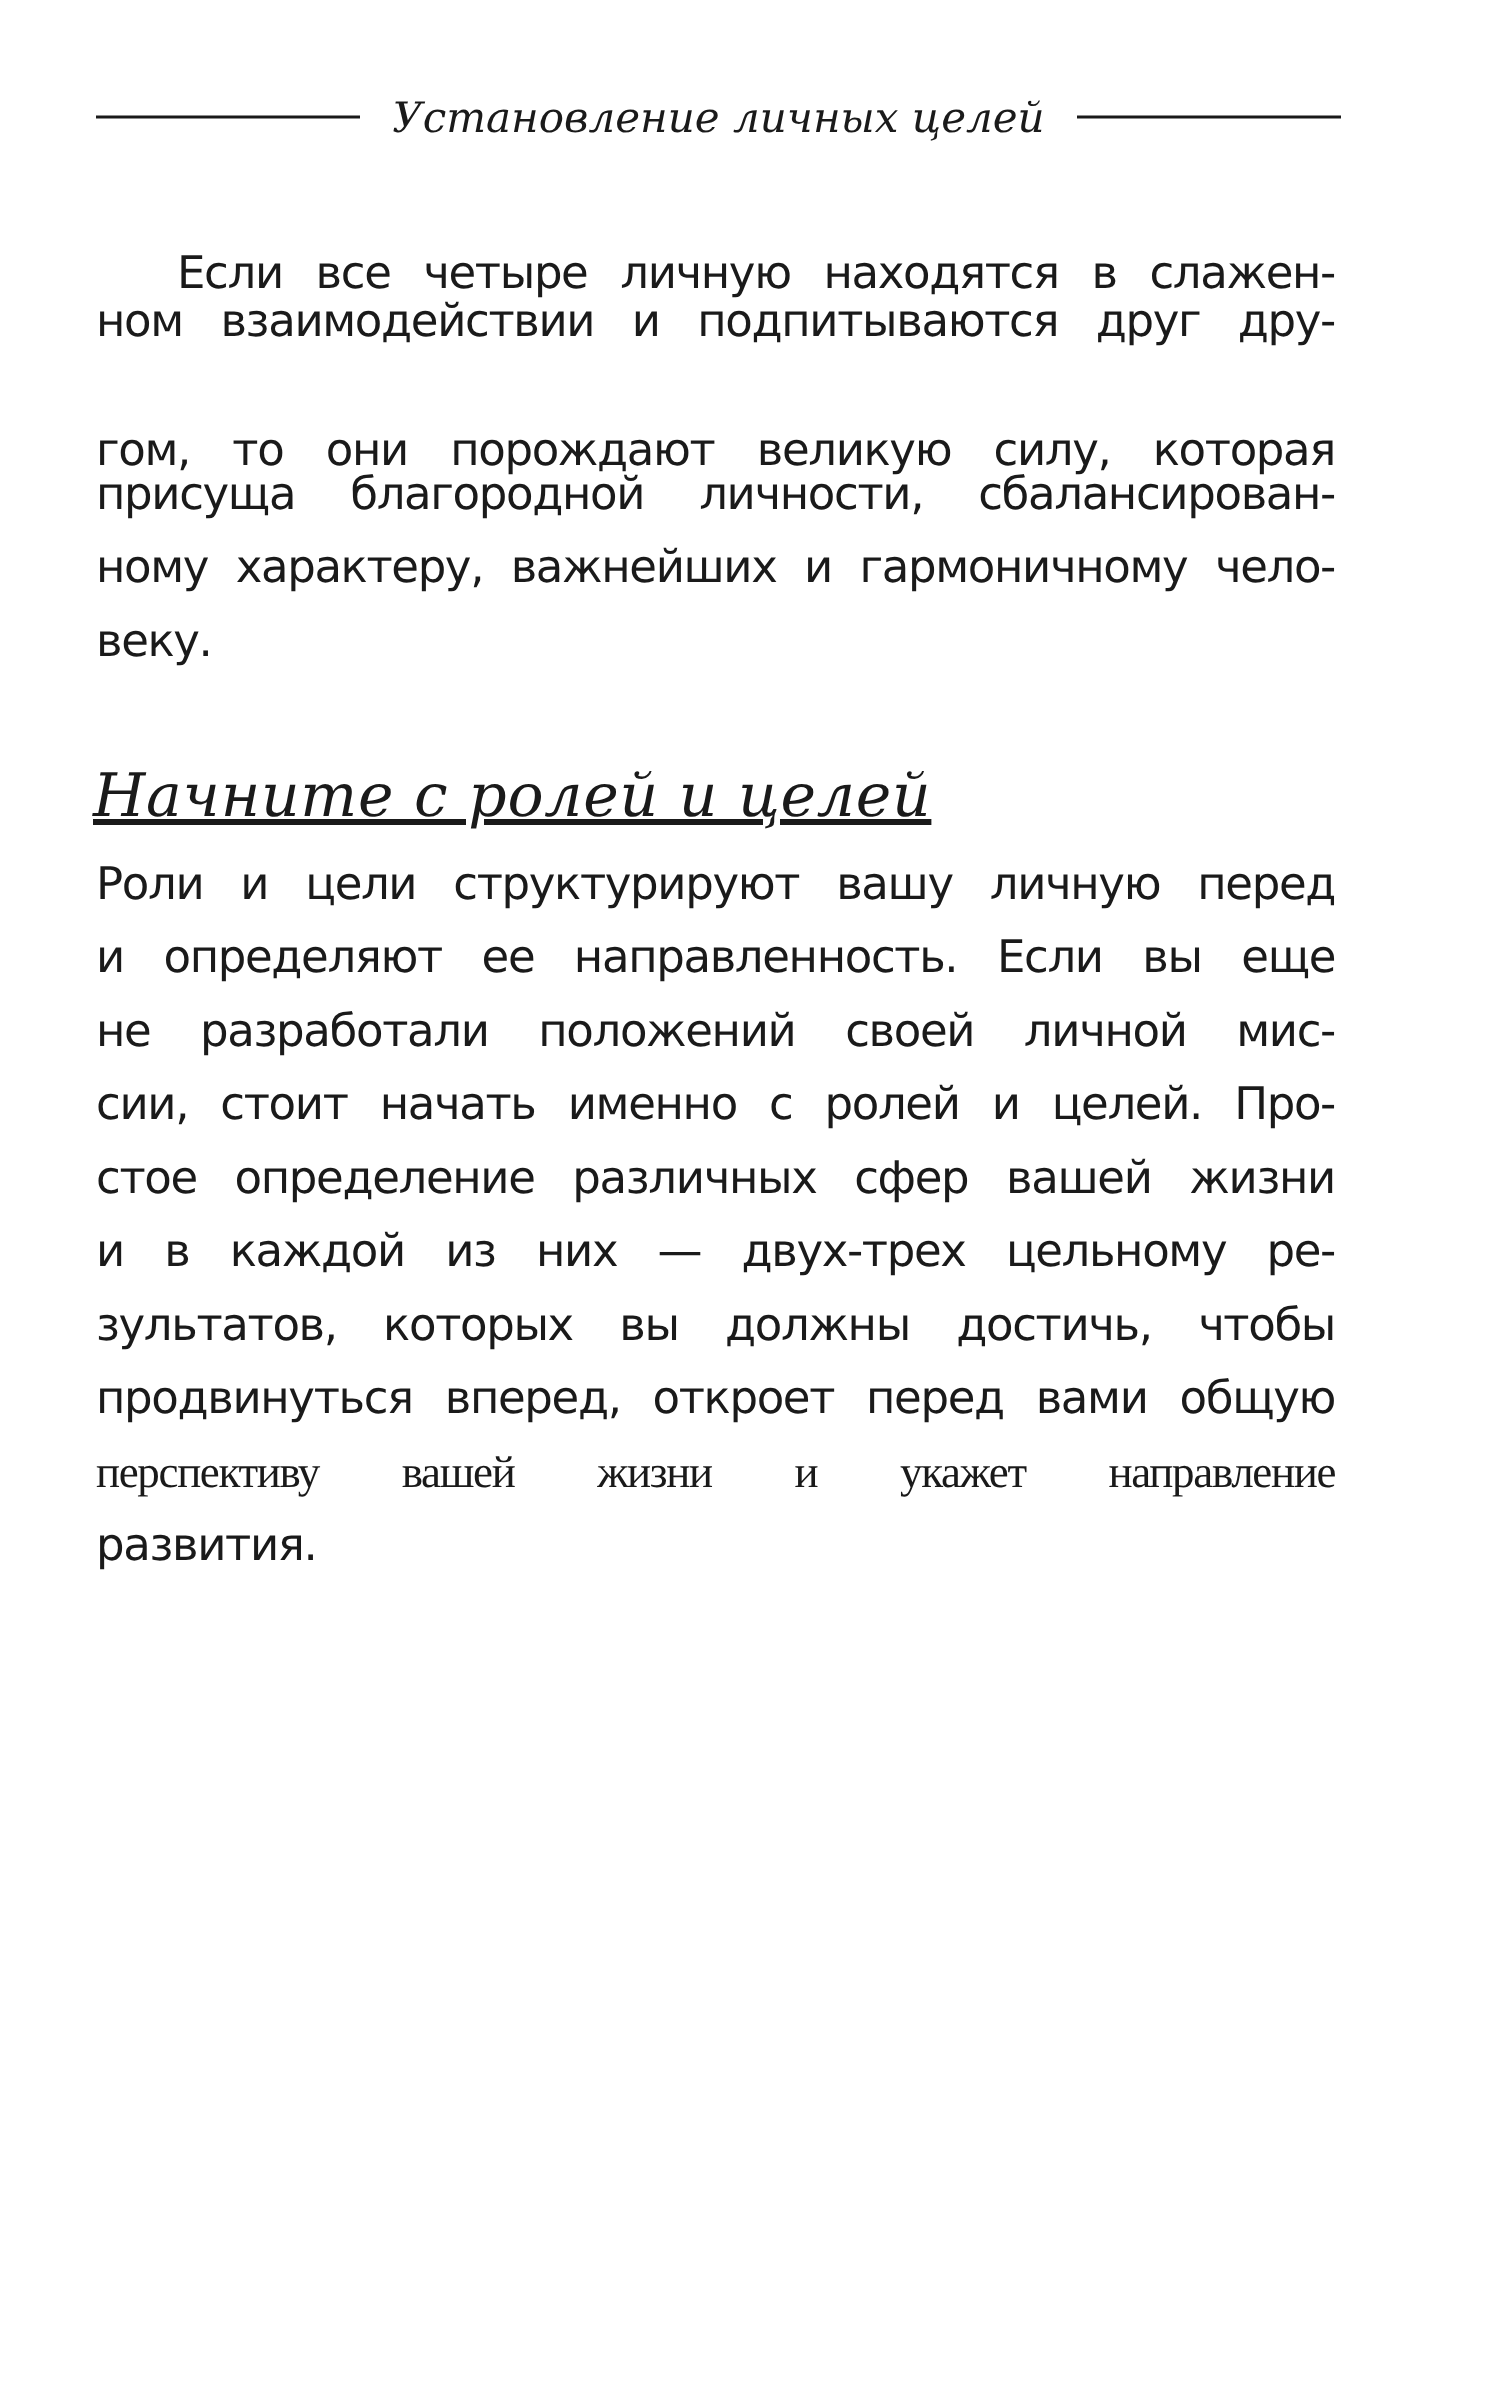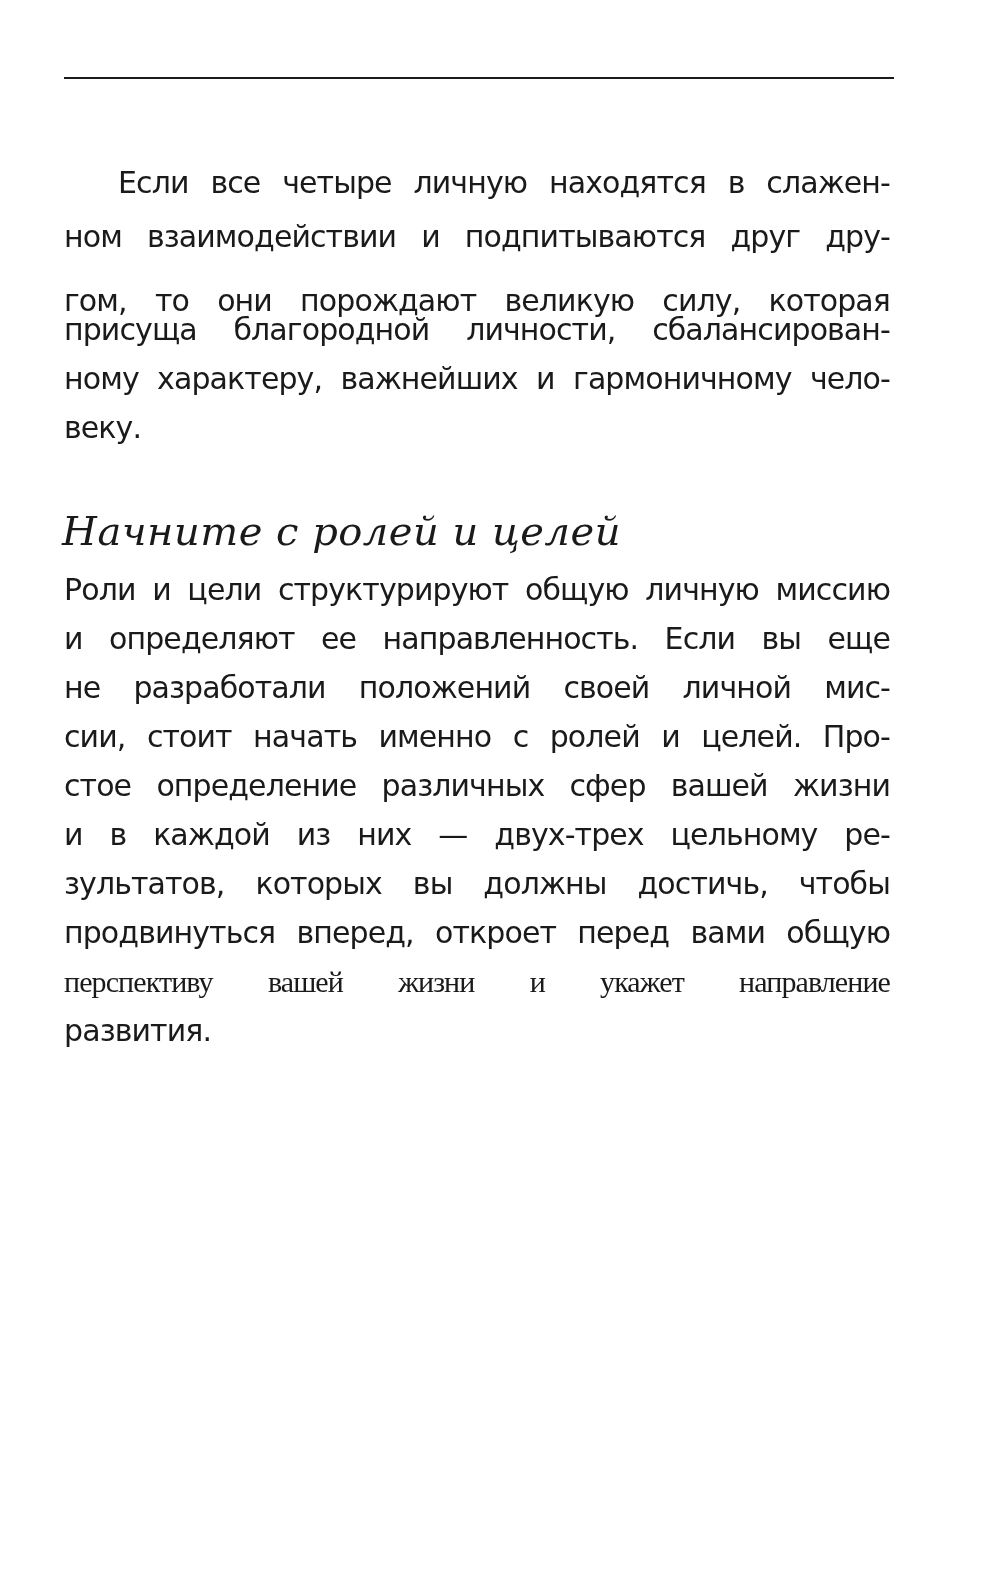--- a/index.html
+++ b/index.html
@@ -2,43 +2,44 @@
 <html><head>
 <meta charset="utf-8">
 <style>
   html, body { margin: 0; padding: 0; background: #ffffff; }
   body { width: 1000px; height: 1587px; position: relative; overflow: hidden; color: #1a1a1a; }
   .running-head { position: absolute; top: 58px; left: 64px; width: 830px; height: 40px; display: flex; align-items: center; }
   .rule { flex: 1; height: 2px; background: #1a1a1a; }
   .head-title { font-family: "DejaVu Serif", serif; font-style: italic; font-size: 28px; padding: 0 22px; white-space: nowrap; }
   .line { position: absolute; left: 64px; width: 826px; font-family: "DejaVu Sans", sans-serif; font-size: 30px; white-space: nowrap; letter-spacing: -0.9px; line-height: 1; }
   .justify { text-align: justify; text-align-last: justify; }
-  .heading { position: absolute; left: 62px; top: 508px; font-family: "DejaVu Serif", serif; font-style: italic; font-size: 40px; letter-spacing: 0.5px; }
+  .heading { position: absolute; left: 62px; top: 508px; font-family: "DejaVu Serif", serif; font-style: italic; font-size: 40px; letter-spacing: 0.5px; text-decoration: underline; }
 </style>
 </head>
 <body>
 
 <div class="running-head">
   <div class="rule"></div>
+  <span class="head-title">Установление личных целей</span>
   <div class="rule"></div>
 </div>
 
 <div>
   <div class="line justify" style="top:168px; left:118px; width:772px;">Если все четыре личную находятся в слажен-</div>
-  <div class="line justify" style="top:222px;">ном взаимодействии и подпитываются друг дру-</div>
+  <div class="line justify" style="top:200px;">ном взаимодействии и подпитываются друг дру-</div>
   <div class="line justify" style="top:266px;margin-top:20px;">гом, то они порождают великую силу, которая</div>
   <div class="line justify" style="top:315px;">присуща благородной личности, сбалансирован-</div>
   <div class="line justify" style="top:364px;">ному характеру, важнейших и гармоничному чело-</div>
   <div class="line" style="top:413px;">веку.</div>
 </div>
 
 <div class="heading">Начните с ролей и целей</div>
 
 <div>
-  <div class="line justify" style="top:575px;">Роли и цели структурируют общую личную миссию</div>
+  <div class="line justify" style="top:575px;">Роли и цели структурируют вашу личную перед</div>
   <div class="line justify" style="top:624px;">и определяют ее направленность. Если вы еще</div>
   <div class="line justify" style="top:673px;">не разработали положений своей личной мис-</div>
   <div class="line justify" style="top:722px;">сии, стоит начать именно с ролей и целей. Про-</div>
   <div class="line justify" style="top:771px;">стое определение различных сфер вашей жизни</div>
   <div class="line justify" style="top:820px;">и в каждой из них — двух-трех цельному ре-</div>
   <div class="line justify" style="top:869px;">зультатов, которых вы должны достичь, чтобы</div>
   <div class="line justify" style="top:918px;">продвинуться вперед, откроет перед вами общую</div>
   <div class="line justify" style="top:967px;font-family:Liberation Serif, serif;">перспективу вашей жизни и укажет направление</div>
   <div class="line" style="top:1016px;">развития.</div>
 </div>

